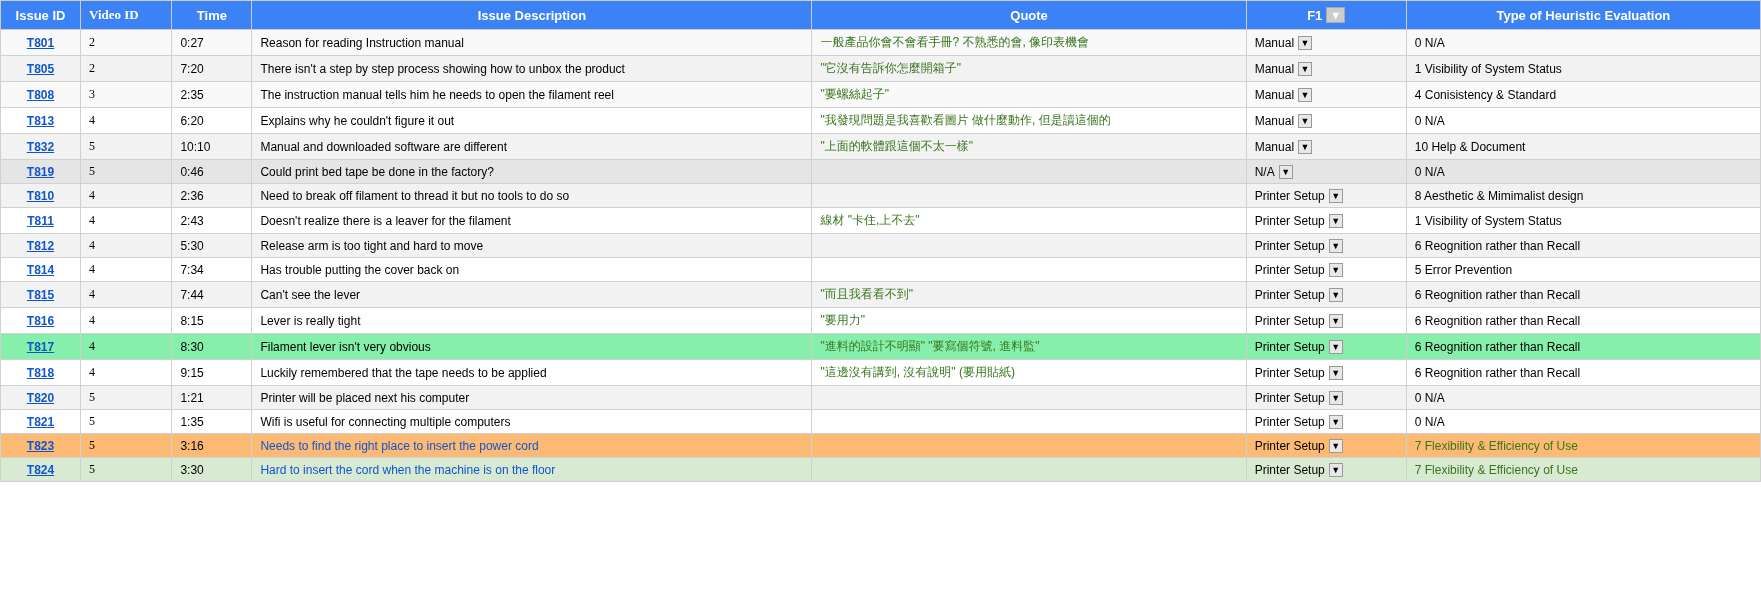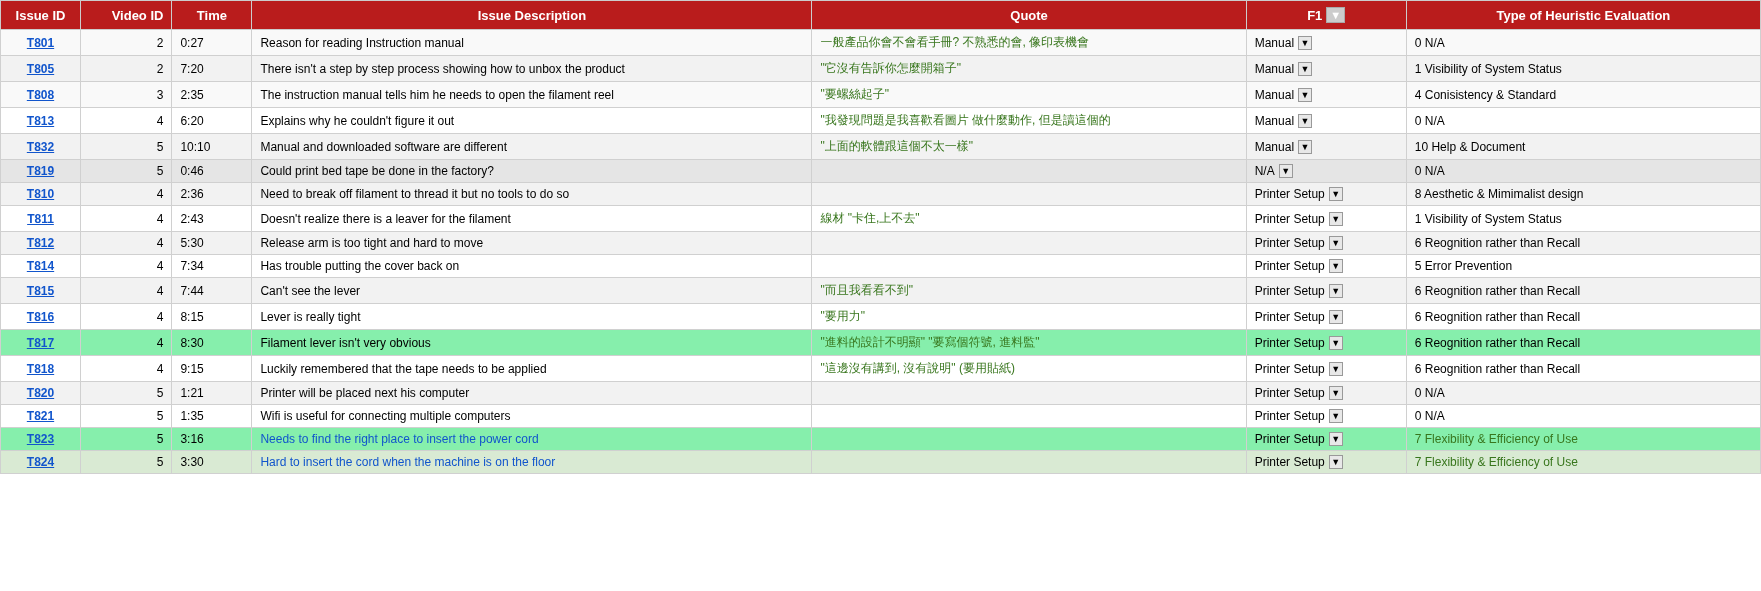--- a/index.html
+++ b/index.html
@@ -8,21 +8,21 @@
       font-size: 12px;
       background: #fff;
       overflow-x: auto;
     }
     table {
       border-collapse: collapse;
       width: 1761px;
       min-width: 1761px;
     }
     thead tr {
-      background: #b91c1c;
+      background: #3b82f6;
       color: #fff;
     }
     thead th {
       border: 1px solid #ccc;
       padding: 6px 8px;
       text-align: center;
       font-size: 13px;
       font-weight: bold;
       white-space: nowrap;
       position: relative;
@@ -33,21 +33,21 @@
     tbody tr:nth-child(odd) {
       background: #f9f9f9;
     }
     tbody td {
       border: 1px solid #d0d0d0;
       padding: 4px 8px;
       vertical-align: middle;
       white-space: nowrap;
     }
     .col-issue { width: 70px; text-align: center; }
-    .col-video { width: 80px; text-align: right; }
+    .col-video { width: 80px; text-align: left; font-family: Liberation Serif, serif; }
     .col-time  { width: 70px; }
     .col-desc  { width: 490px; }
     .col-quote { width: 380px; }
     .col-f1    { width: 140px; }
     .col-type  { width: 310px; }
 
     .issue-id { color: #1155cc; font-weight: bold; text-decoration: underline; }
 
     .f1-cell {
       display: flex;
@@ -330,21 +330,21 @@
         <td class="col-desc">Wifi is useful for connecting multiple computers</td>
         <td class="col-quote"></td>
         <td class="col-f1">
           <div class="f1-cell">
             <span>Printer Setup</span>
             <span class="dropdown-arrow">▼</span>
           </div>
         </td>
         <td class="col-type">0 N/A</td>
       </tr>
-      <tr data-row="T823" style="background: #86efac; margin-top: 12px;">
+      <tr data-row="T823" style="background: #fdba74; margin-top: 12px;">
         <td class="col-issue"><span class="issue-id">T823</span></td>
         <td class="col-video">5</td>
         <td class="col-time">3:16</td>
         <td class="col-desc"><span style="color:#1155cc">Needs to find the right place to insert the power cord</span></td>
         <td class="col-quote"></td>
         <td class="col-f1">
           <div class="f1-cell">
             <span>Printer Setup</span>
             <span class="dropdown-arrow">▼</span>
           </div>

